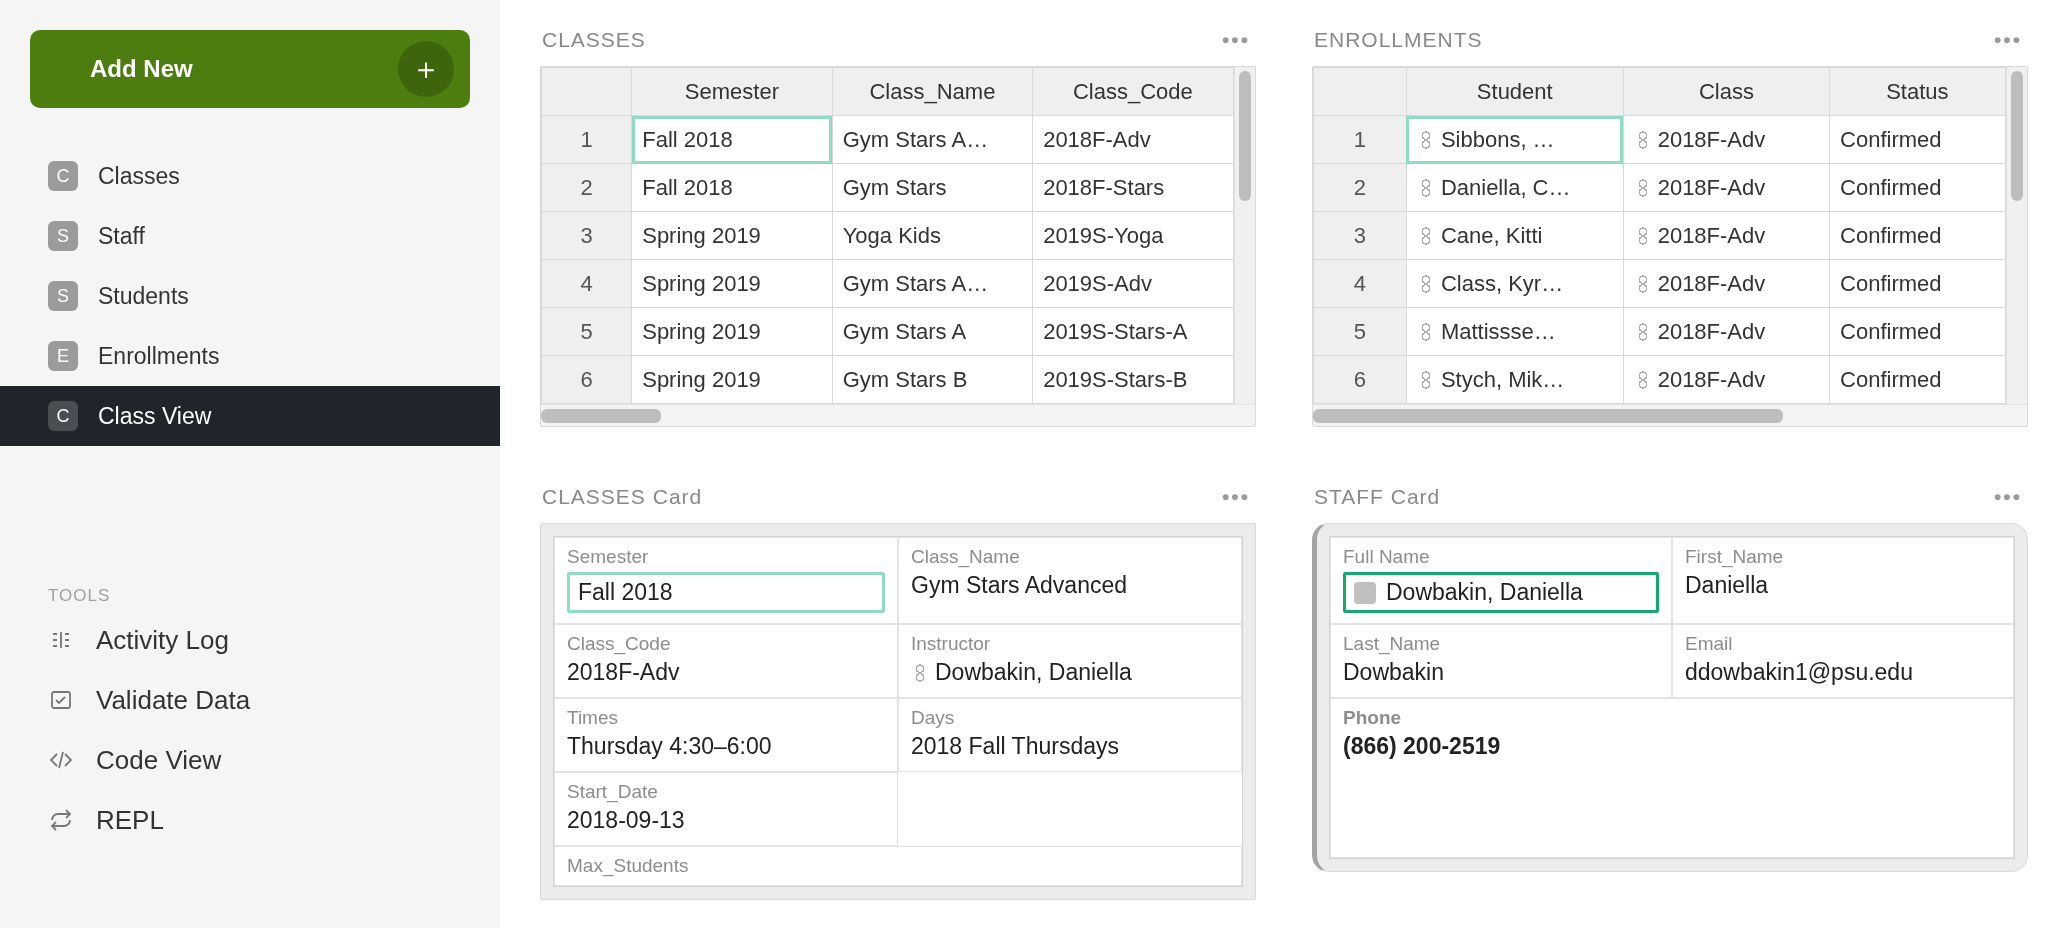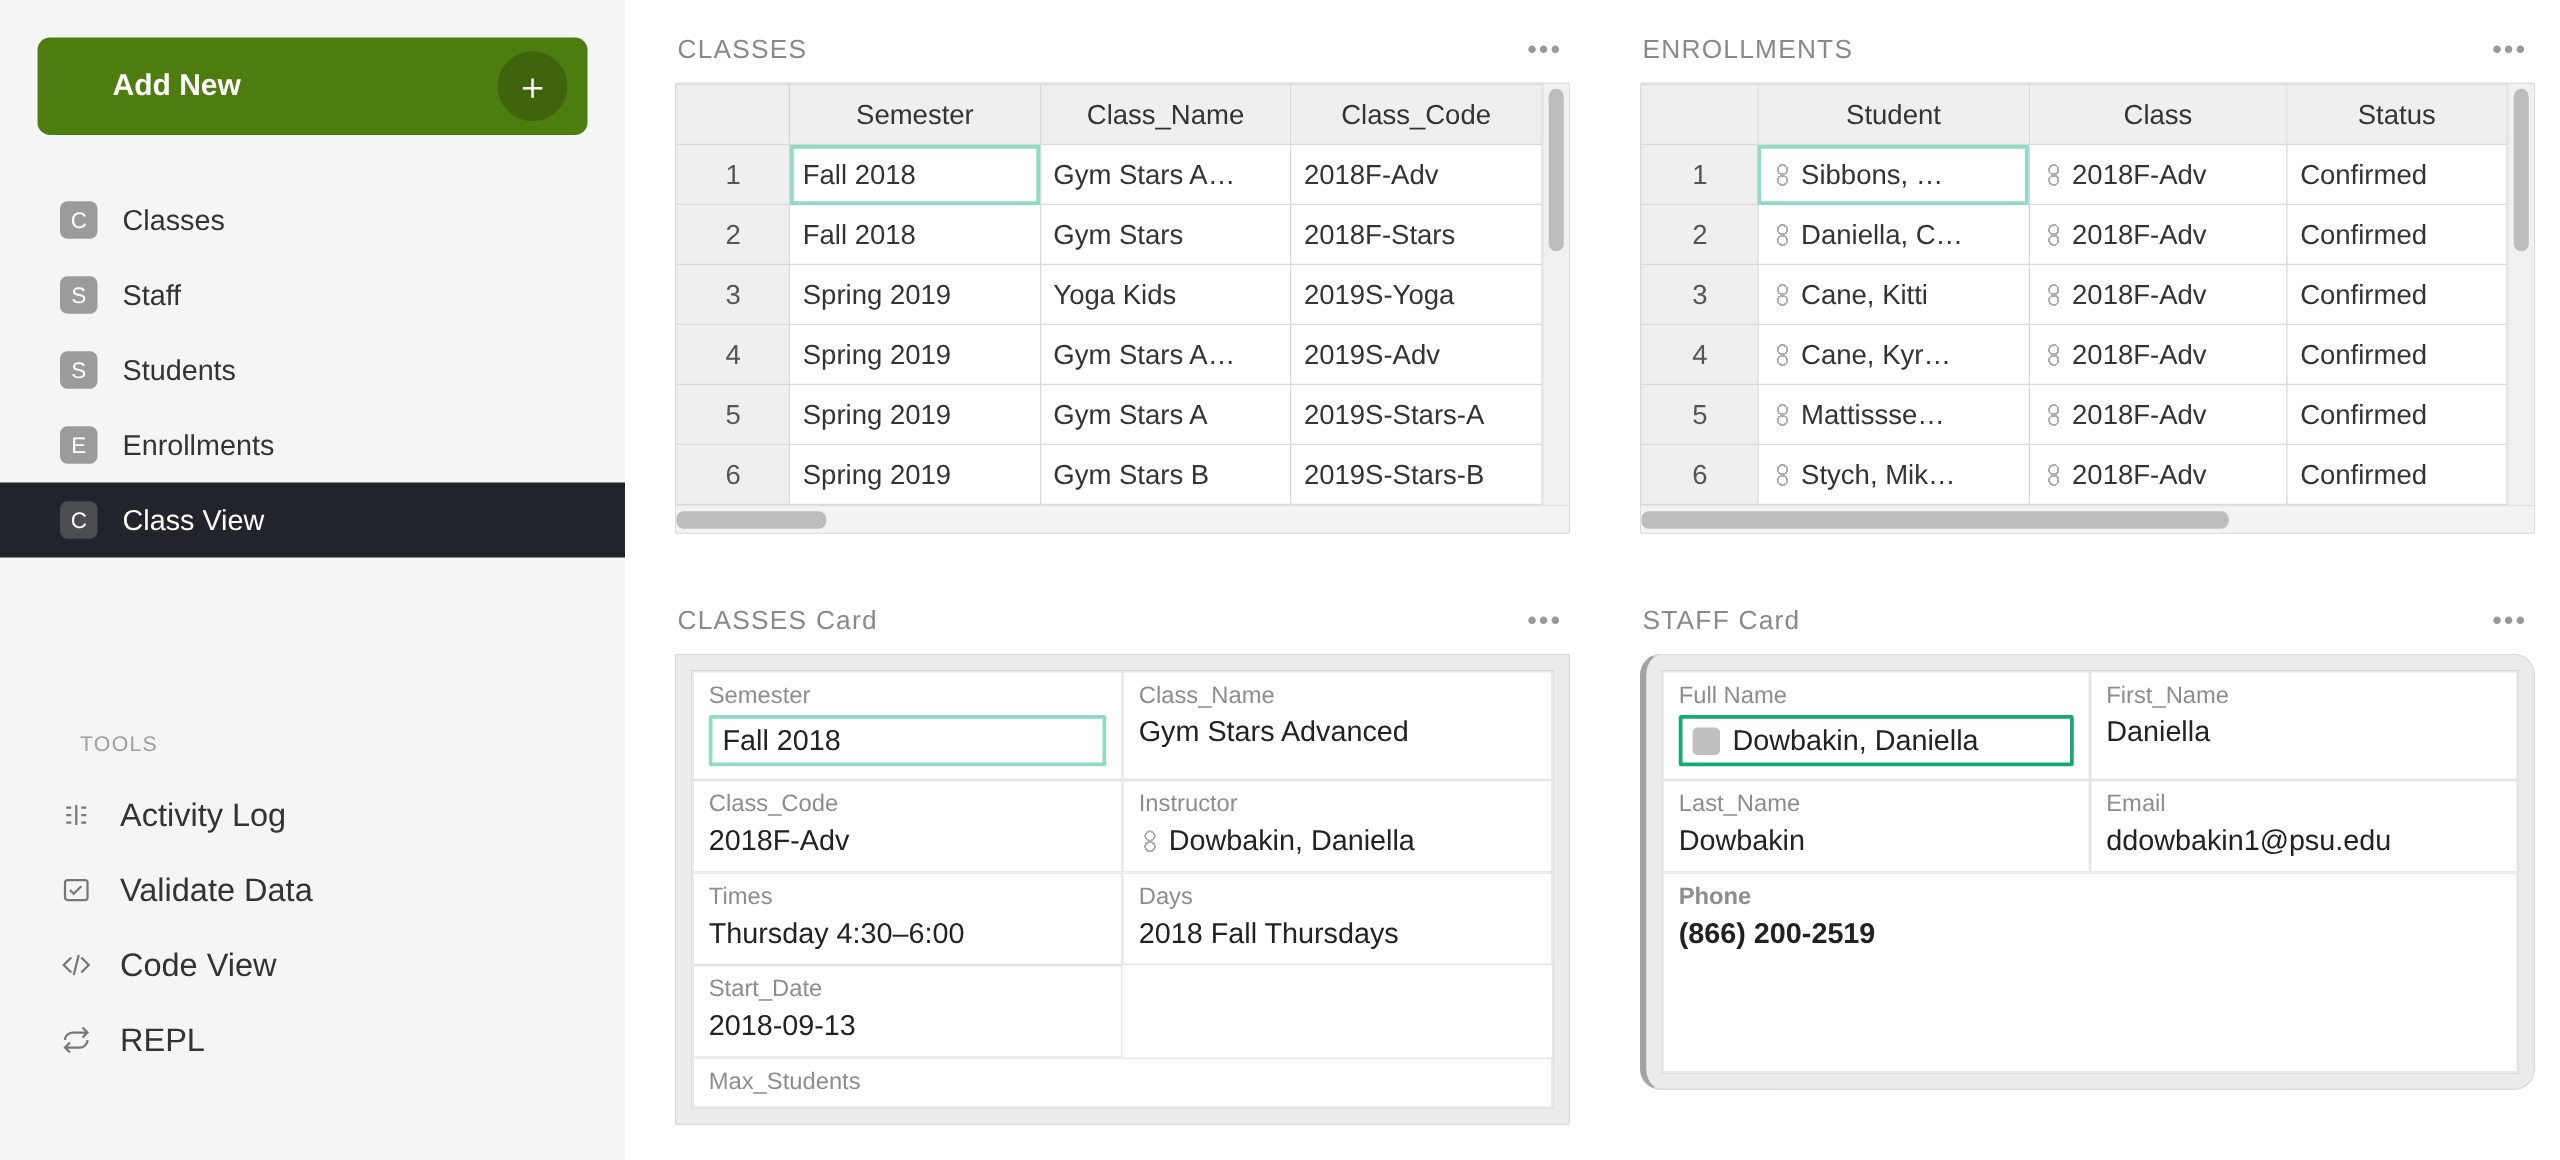--- a/index.html
+++ b/index.html
@@ -65,26 +65,26 @@
   color: #fff;
   display: flex;
   align-items: center;
   justify-content: center;
   font-size: 18px;
   font-weight: 500;
 }
 .nav-item.active { background: #21252b; color: #fff; }
 .nav-item.active .badge { background: #4a4d52; }
 .tools-label {
-  padding: 0 0 0 64px;
+  padding: 0 0 0 48px;
   color: #a0a0a0;
   font-size: 17px;
   letter-spacing: 1px;
   margin-top: 140px;
-  margin-bottom: 16px;
+  margin-bottom: 4px;
 }
 .tool-item {
   display: flex;
   align-items: center;
   gap: 22px;
   padding: 0 0 0 48px;
   height: 60px;
   cursor: pointer;
   font-size: 26px;
   color: #333;
@@ -407,21 +407,21 @@
               <td>Confirmed</td>
             </tr>
             <tr>
               <td class="rownum">3</td>
               <td class="cell-link">Cane, Kitti</td>
               <td class="cell-link">2018F-Adv</td>
               <td>Confirmed</td>
             </tr>
             <tr>
               <td class="rownum">4</td>
-              <td class="cell-link">Cane, Kyr…</td>
+              <td class="cell-link">Class, Kyr…</td>
               <td class="cell-link">2018F-Adv</td>
               <td>Confirmed</td>
             </tr>
             <tr>
               <td class="rownum">5</td>
               <td class="cell-link">Mattissse…</td>
               <td class="cell-link">2018F-Adv</td>
               <td>Confirmed</td>
             </tr>
             <tr>

